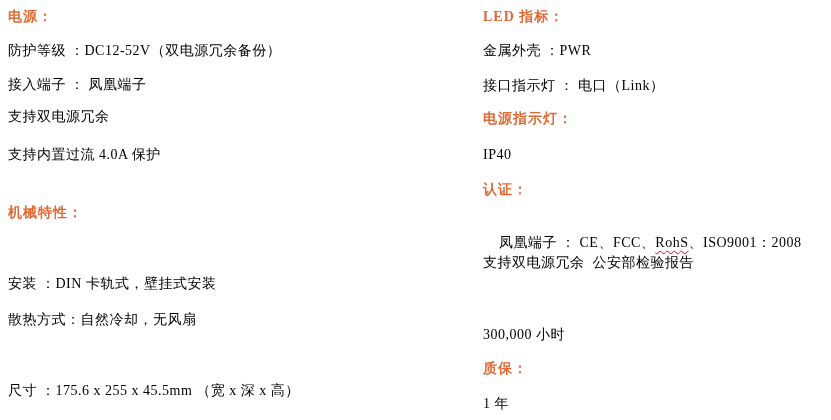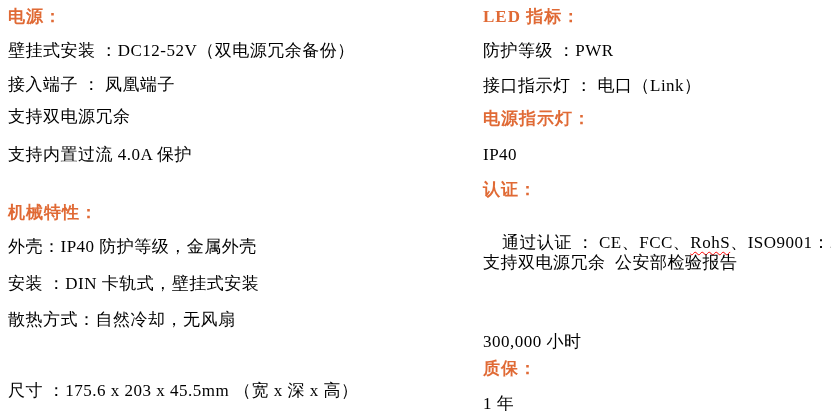--- a/index.html
+++ b/index.html
@@ -9,21 +9,21 @@
     width: 831px;
     height: 420px;
     overflow: hidden;
   }
   .doc {
     position: relative;
     width: 831px;
     height: 420px;
     background: #ffffff;
     font-family: "Liberation Serif", "DejaVu Serif", serif;
-    font-size: 17px;
+    font-size: 14px;
     color: #000000;
   }
   .line {
     position: absolute;
     white-space: pre;
     line-height: 17px;
     letter-spacing: 0.5px;
   }
   .col-left  { left: 8px; }
   .col-right { left: 483px; }
@@ -39,37 +39,36 @@
     text-decoration-thickness: 1px;
     text-underline-offset: 3px;
   }
 </style>
 </head>
 <body>
 
 <div class="doc">
 
   <div class="line col-left heading" style="top:8px">电源：</div>
-  <div class="line col-left" style="top:42px">壁挂式安装 ：DC12-52V（双电源冗余备份）</div>
+  <div class="line col-left" style="top:42px">防护等级 ：DC12-52V（双电源冗余备份）</div>
   <div class="line col-left" style="top:76px">接入端子 ： 凤凰端子</div>
   <div class="line col-left" style="top:108px">支持双电源冗余</div>
   <div class="line col-left" style="top:146px">支持内置过流 4.0A 保护</div>
   <div class="line col-left heading" style="top:204px">机械特性：</div>
-  <div class="line col-left" style="top:238px">外壳：IP40 防护等级，金属外壳</div>
   <div class="line col-left" style="top:275px">安装 ：DIN 卡轨式，壁挂式安装</div>
   <div class="line col-left" style="top:311px">散热方式：自然冷却，无风扇</div>
-  <div class="line col-left" style="top:382px">尺寸 ：175.6 x 203 x 45.5mm （宽 x 深 x 高）</div>
+  <div class="line col-left" style="top:382px">尺寸 ：175.6 x 255 x 45.5mm （宽 x 深 x 高）</div>
 
   <div class="line col-right heading" style="top:8px">LED 指标：</div>
-  <div class="line col-right" style="top:42px">防护等级 ：PWR</div>
+  <div class="line col-right" style="top:42px">金属外壳 ：PWR</div>
   <div class="line col-right" style="top:77px">接口指示灯 ： 电口（Link）</div>
   <div class="line col-right heading" style="top:110px">电源指示灯：</div>
   <div class="line col-right" style="top:146px">IP40</div>
   <div class="line col-right heading" style="top:181px">认证：</div>
   <div class="line col-right" style="top:217px">
-    <span>通过认证 ： CE、FCC、</span><span class="spellcheck">RohS</span><span>、ISO9001：2008</span>
+    <span>凤凰端子 ： CE、FCC、</span><span class="spellcheck">RohS</span><span>、ISO9001：2008</span>
   </div>
   <div class="line col-right" style="top:254px">支持双电源冗余  公安部检验报告</div>
-  <div class="line col-right" style="top:333px">300,000 小时</div>
+  <div class="line col-right" style="top:326px">300,000 小时</div>
   <div class="line col-right heading" style="top:360px">质保：</div>
   <div class="line col-right" style="top:395px">1 年</div>
 
 </div>
 
 </body></html>

